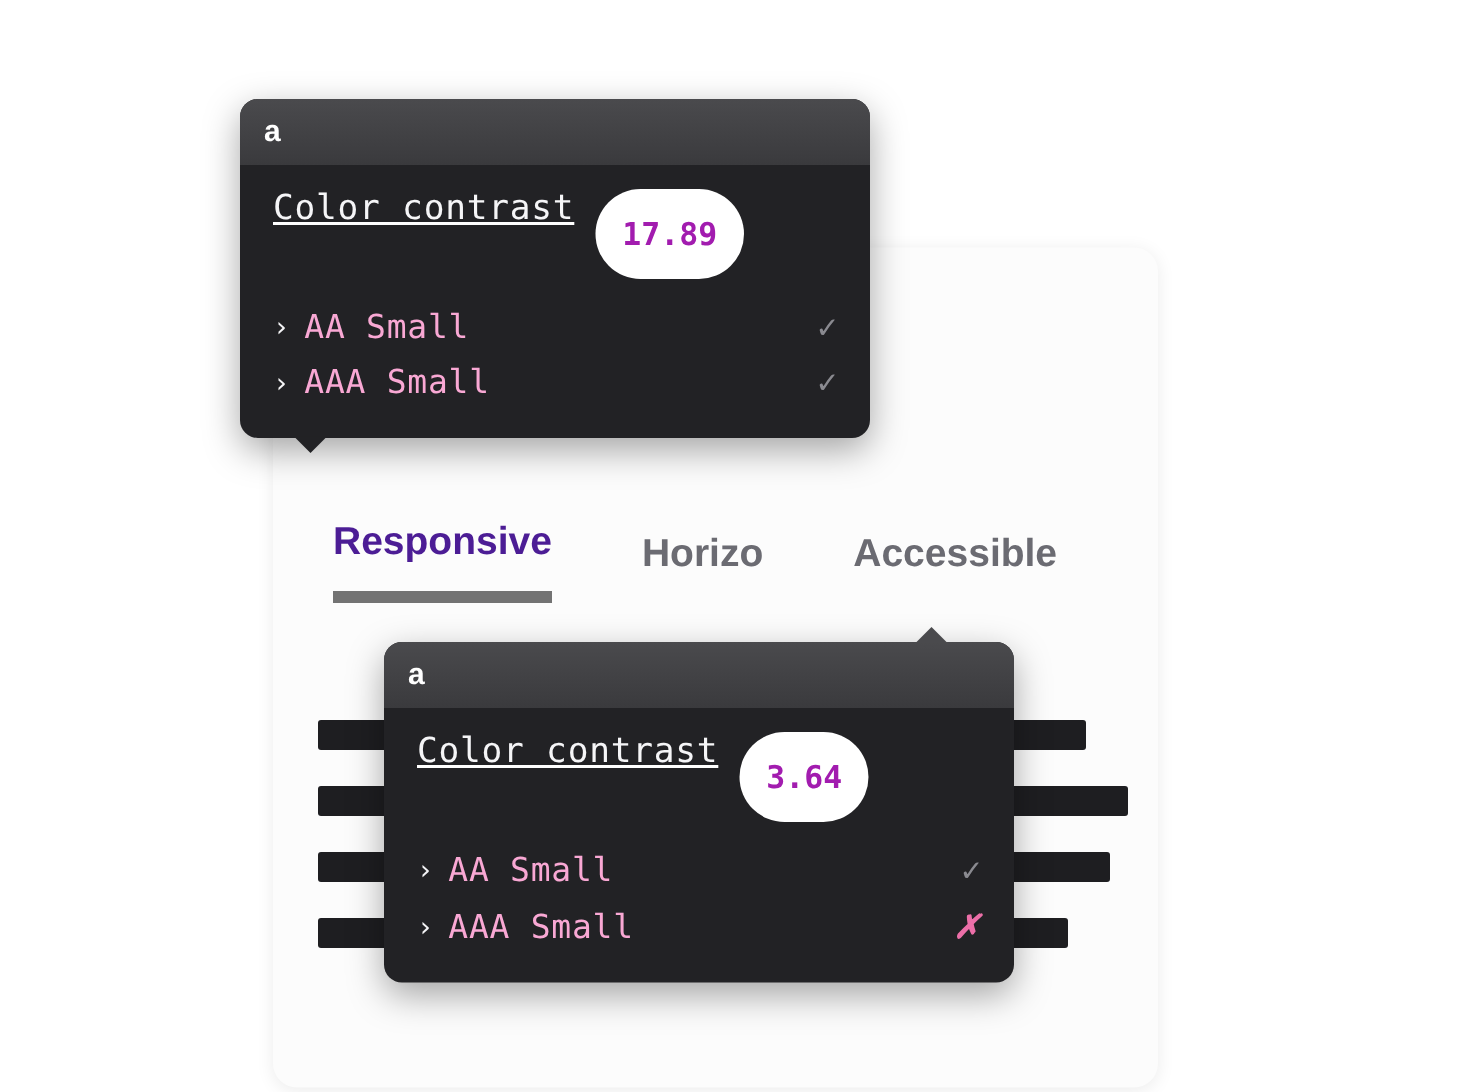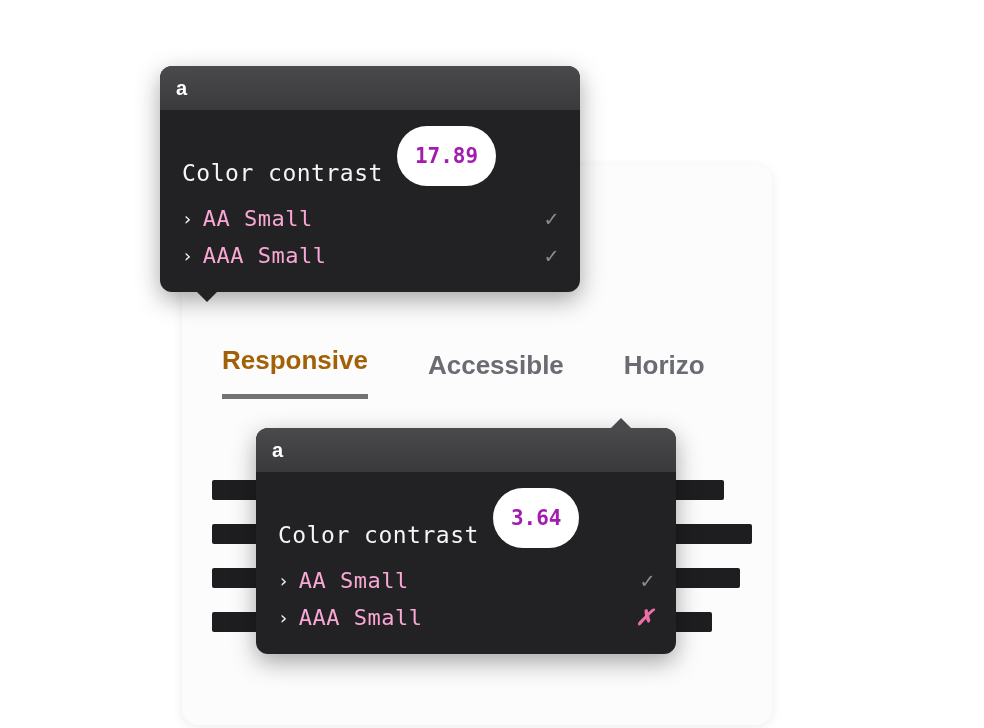--- a/index.html
+++ b/index.html
@@ -35,22 +35,22 @@
     }
     .tab {
       font-size: 26px;
       font-weight: 700;
       color: #6b6b72;
       padding-bottom: 18px;
       cursor: pointer;
       white-space: nowrap;
     }
     .tab.active {
-      color: #a16207;
-      border-bottom: 5px solid #737373;
+      color: #4c1d95;
+      border-bottom: 8px solid #737373;
     }
     .skeleton-lines {
       position: absolute;
       left: 212px;
       top: 480px;
       display: flex;
       flex-direction: column;
       gap: 24px;
     }
     .skeleton-line {
@@ -84,23 +84,24 @@
       color: #fff;
       font-weight: 800;
       font-size: 20px;
       font-family: -apple-system, sans-serif;
     }
     .tooltip-body {
       padding: 16px 22px 18px 22px;
     }
     .tooltip-title-row {
       display: flex;
-      align-items: flex-end;
+      align-items: flex-start;
       gap: 14px;
       margin-bottom: 14px;
+      text-decoration: underline;
     }
     .tooltip-title {
       font-size: 23px;
       color: #f5f5f7;
       letter-spacing: 0.5px;
     }
     .tooltip-badge {
       background: #fff;
       color: #a21caf;
       font-size: 21px;
@@ -170,22 +171,22 @@
       border-right: 11px solid transparent;
       border-bottom: 11px solid #4a4a4d;
     }
   </style>
 </head>
 <body>
 
 <div class="card">
   <div class="tabs">
     <div class="tab active">Responsive</div>
+    <div class="tab">Horizo</div>
     <div class="tab">Accessible</div>
-    <div class="tab">Horizo</div>
   </div>
 </div>
 
 <div class="skeleton-lines">
   <div class="skeleton-line sk1"></div>
   <div class="skeleton-line sk2"></div>
   <div class="skeleton-line sk3"></div>
   <div class="skeleton-line sk4"></div>
 </div>
 

